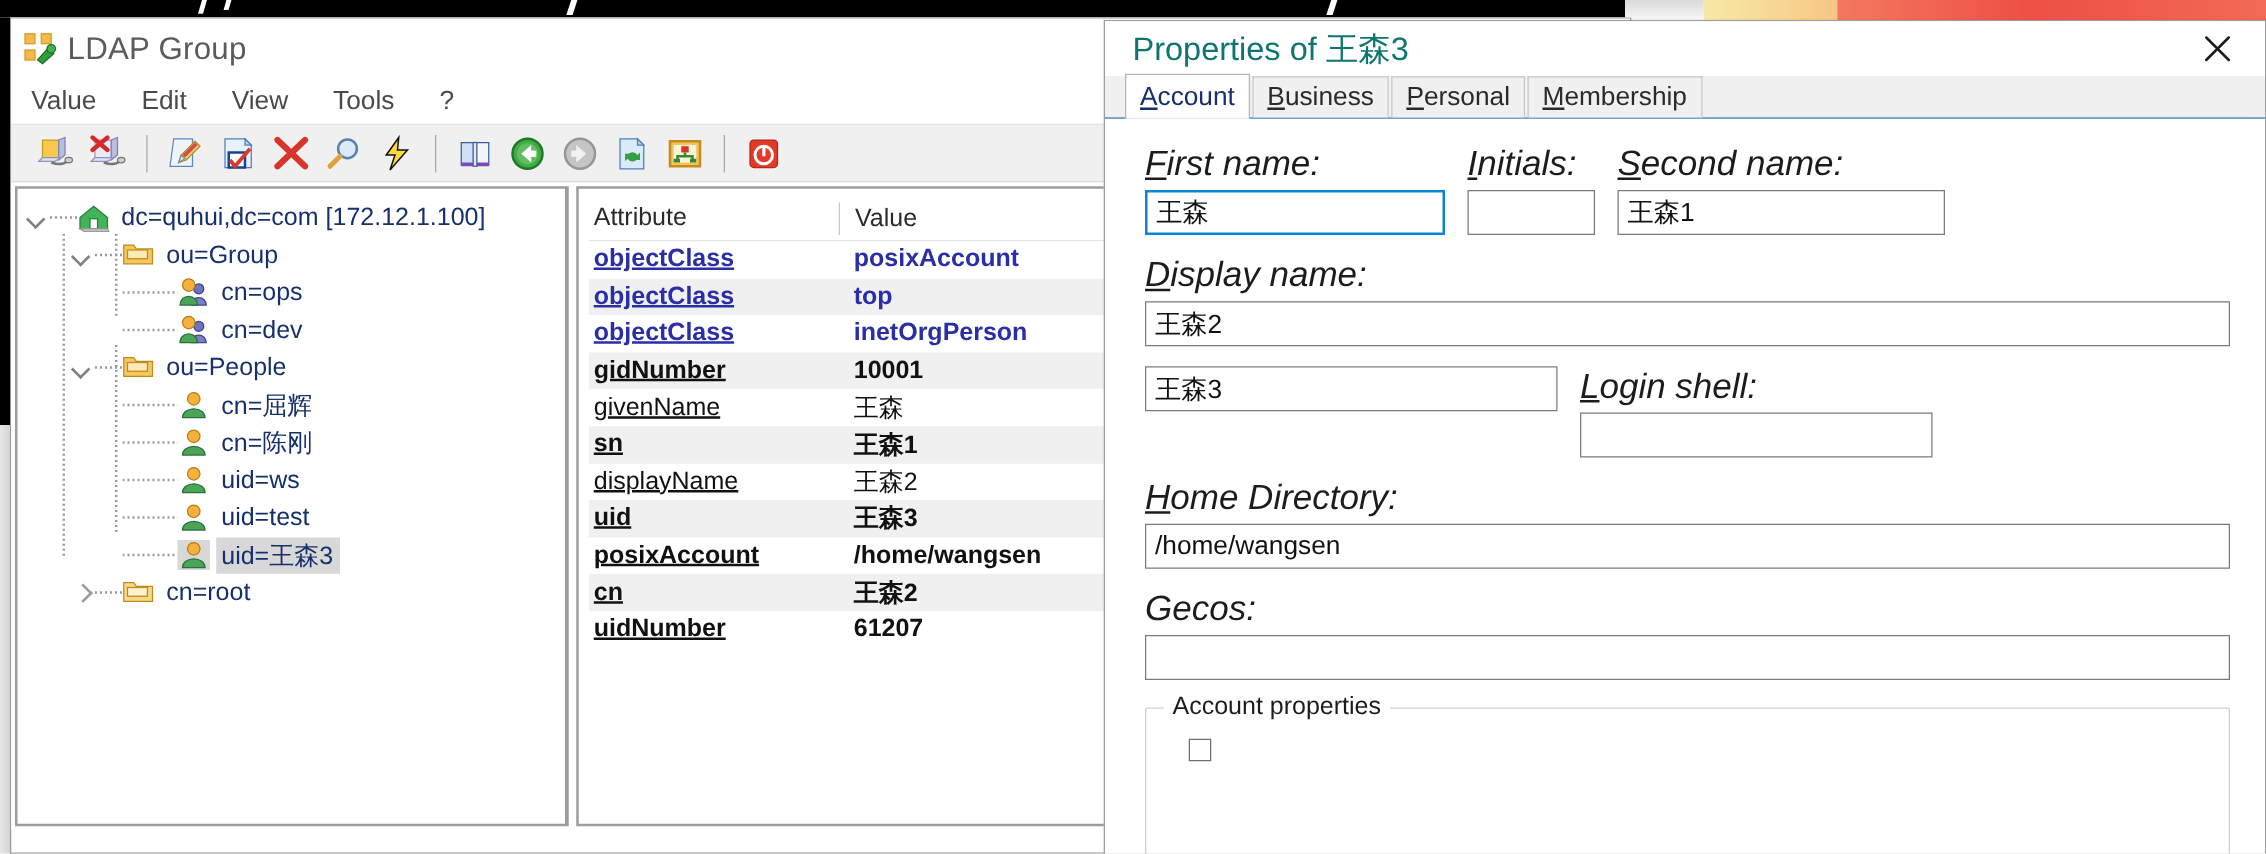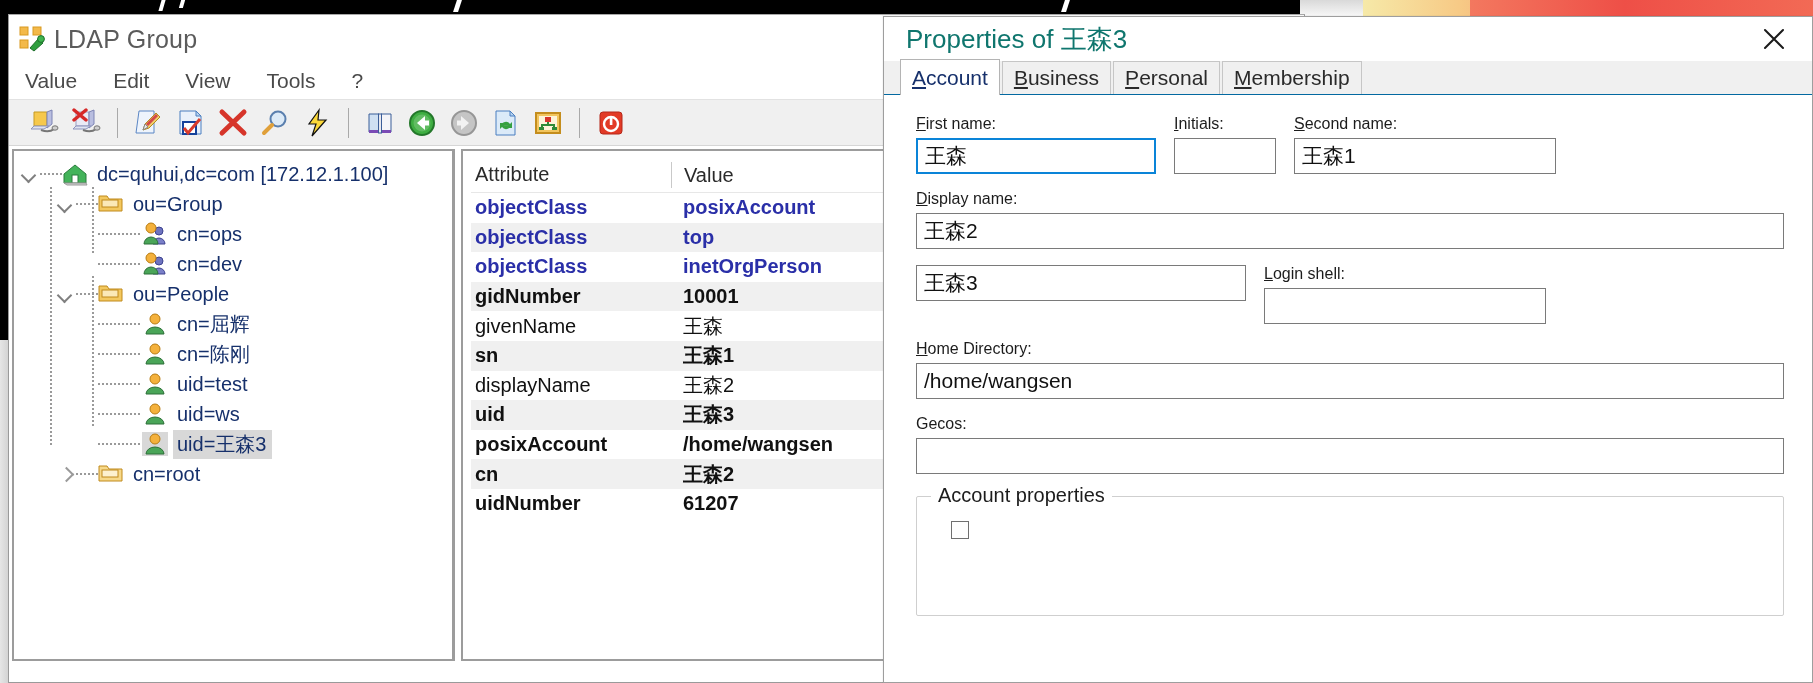--- a/index.html
+++ b/index.html
@@ -128,21 +128,21 @@
 
   
   .attr-wrap { padding: 6px 0 0 8px; }
   .attr-head {
     display: flex; height: 36px; align-items: center; font-size: 20px; color: #2a2a2a;
     border-bottom: 1px solid #e7e7e7;
   }
   .attr-head .c1 { width: 200px; padding-left: 4px; }
   .attr-head .c2 { padding-left: 12px; border-left: 1px solid #c9c9c9; height: 26px; line-height: 26px; }
   .arow { display: flex; height: 29.6px; align-items: center; font-size: 20px; }
-  .arow .c1 { width: 200px; padding-left: 4px; overflow: hidden; }
+  .arow .c1 { width: 200px; padding-left: 4px; overflow: hidden; text-decoration: underline; }
   .arow .c2 { padding-left: 12px; overflow: hidden; }
   .arow.alt { background: #f0f0f0; }
   .arow.bold .c1, .arow.bold .c2 { font-weight: bold; }
 
   
   #dialog {
     position: absolute; left: 883px; top: 16px; width: 930px; height: 667px;
     background: #ffffff; border: 1px solid #9e9e9e;
     box-shadow: 0 0 0 1px rgba(0,0,0,0.03);
   }
@@ -169,21 +169,21 @@
   }
   .tab.active {
     background: #ffffff; color: #16306b; height: 36px; margin-bottom: -1px;
     border-color: #b4b4b4; position: relative; z-index: 2;
   }
   .tab u { text-decoration: underline; }
 
   .dlg-body { padding: 20px 28px 0 32px; background: #ffffff; }
 
   .flabel {
-    font-size: 16px; color: #1c1c1c; margin-bottom: 5px; display: block;
+    font-size: 28px; color: #1c1c1c; margin-bottom: 5px; display: block; font-style: italic;
   }
   .flabel u { text-decoration: underline; }
   .finput {
     height: 36px; border: 1.5px solid #7a7a7a; background: #ffffff;
     font-size: 21px; color: #111; padding: 0 7px; width: 100%;
     font-family: "Liberation Sans", sans-serif; outline: none;
     display: flex; align-items: center;
   }
   .finput.focused { border: 2px solid #0a84d8; }
   .frow { display: flex; gap: 18px; margin-bottom: 16px; }
@@ -459,32 +459,32 @@
           </div>
 
           <div class="tnode" style="padding-left:84px">
             <span class="dots" style="flex:0 0 44px;width:44px"></span>
             <span class="ico">
               <svg width="26" height="24" viewBox="0 0 26 24">
                 <circle cx="13" cy="7" r="5" fill="#f4b13c" stroke="#b87c12"></circle>
                 <path d="M4 22 a9 7 0 0 1 18 0 z" fill="#4aa558" stroke="#2c6f38"></path>
               </svg>
             </span>
-            <span class="lbl">uid=test</span>
+            <span class="lbl">uid=ws</span>
           </div>
 
           <div class="tnode" style="padding-left:84px">
             <span class="dots" style="flex:0 0 44px;width:44px"></span>
             <span class="ico">
               <svg width="26" height="24" viewBox="0 0 26 24">
                 <circle cx="13" cy="7" r="5" fill="#f4b13c" stroke="#b87c12"></circle>
                 <path d="M4 22 a9 7 0 0 1 18 0 z" fill="#4aa558" stroke="#2c6f38"></path>
               </svg>
             </span>
-            <span class="lbl">uid=ws</span>
+            <span class="lbl">uid=test</span>
           </div>
 
           <div class="tnode selected" style="padding-left:84px">
             <span class="dots" style="flex:0 0 44px;width:44px"></span>
             <span class="ico" style="background:#d8d8d8">
               <svg width="26" height="24" viewBox="0 0 26 24">
                 <circle cx="13" cy="7" r="5" fill="#f4b13c" stroke="#b87c12"></circle>
                 <path d="M4 22 a9 7 0 0 1 18 0 z" fill="#4aa558" stroke="#2c6f38"></path>
               </svg>
             </span>

